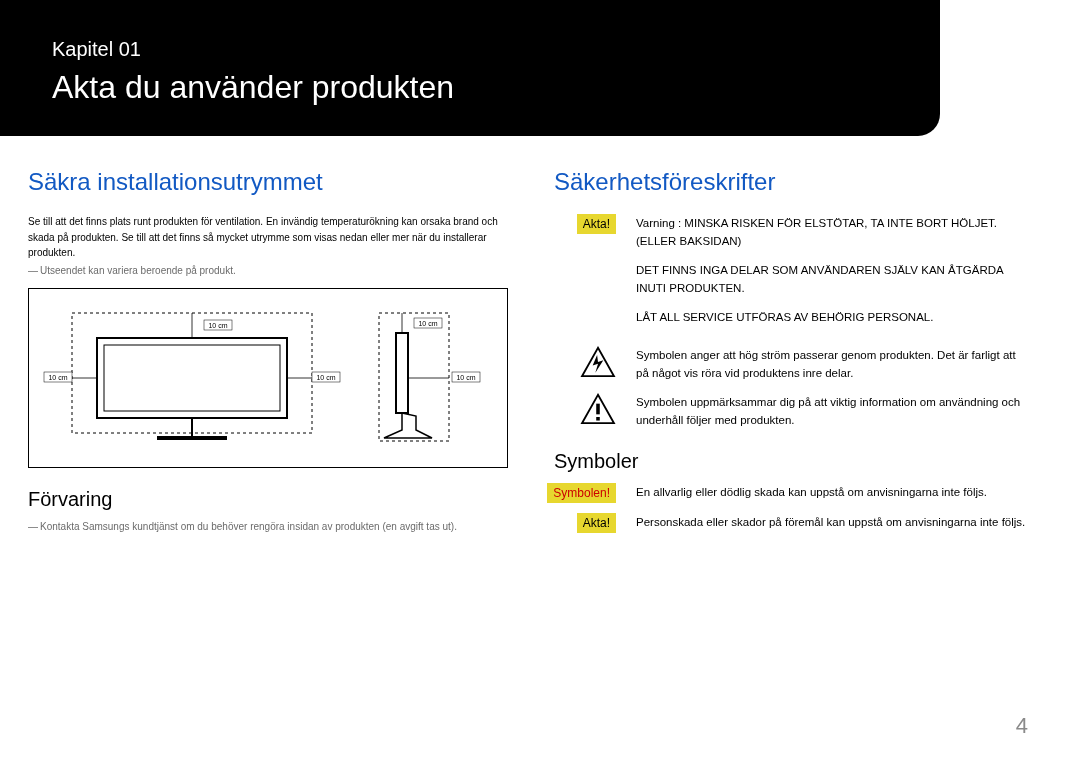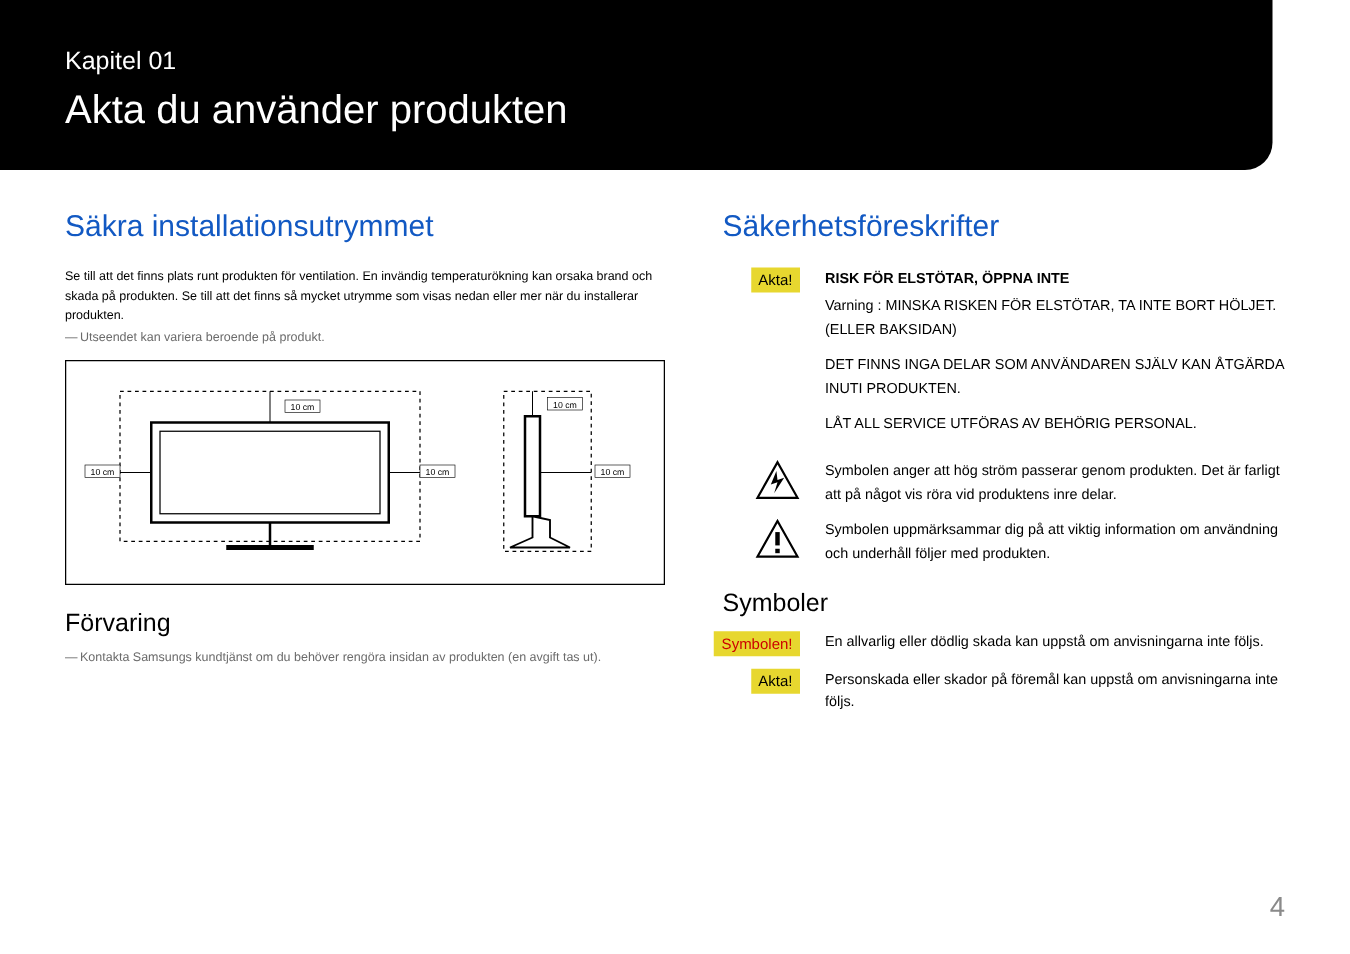--- a/index.html
+++ b/index.html
@@ -9,34 +9,34 @@
     background: #fff;
     font-family: "Segoe UI", Arial, sans-serif;
     color: #000;
     position: relative;
   }
   .header-band {
     background: #000;
     color: #fff;
     border-radius: 0 0 22px 0;
     padding: 38px 52px 30px 52px;
-    width: 1018px;
+    width: 940px;
   }
   .chapter {
     font-size: 20px;
     font-weight: 300;
     margin-bottom: 8px;
   }
   .title {
     font-size: 32px;
     font-weight: 400;
   }
   .columns {
     display: flex;
-    padding: 32px 52px 0 52px;
+    padding: 32px 52px 0 28px;
     gap: 46px;
   }
   .col { flex: 1 1 0; }
   h2.blue {
     color: #1259c3;
     font-size: 24px;
     font-weight: 500;
     margin-bottom: 18px;
   }
   .body-text {
@@ -170,21 +170,20 @@
   </div>
 
   <div class="col">
     <h2 class="blue">Säkerhetsföreskrifter</h2>
 
     <div class="warn-row">
       <div class="icon-col">
         <span class="badge black">Akta!</span>
       </div>
       <div class="warn-text">
-        <span class="bold-line">RISK FÖR ELSTÖTAR, ÖPPNA INTE</span>
         <div class="para">Varning : MINSKA RISKEN FÖR ELSTÖTAR, TA INTE BORT HÖLJET. (ELLER BAKSIDAN)</div>
         <div class="para">DET FINNS INGA DELAR SOM ANVÄNDAREN SJÄLV KAN ÅTGÄRDA INUTI PRODUKTEN.</div>
         <div class="para">LÅT ALL SERVICE UTFÖRAS AV BEHÖRIG PERSONAL.</div>
       </div>
     </div>
 
     <div class="warn-row">
       <div class="icon-col">
         <svg class="tri-icon" viewBox="0 0 40 36">
           <polygon points="20,2 38,34 2,34" fill="#fff" stroke="#000" stroke-width="2"></polygon>

